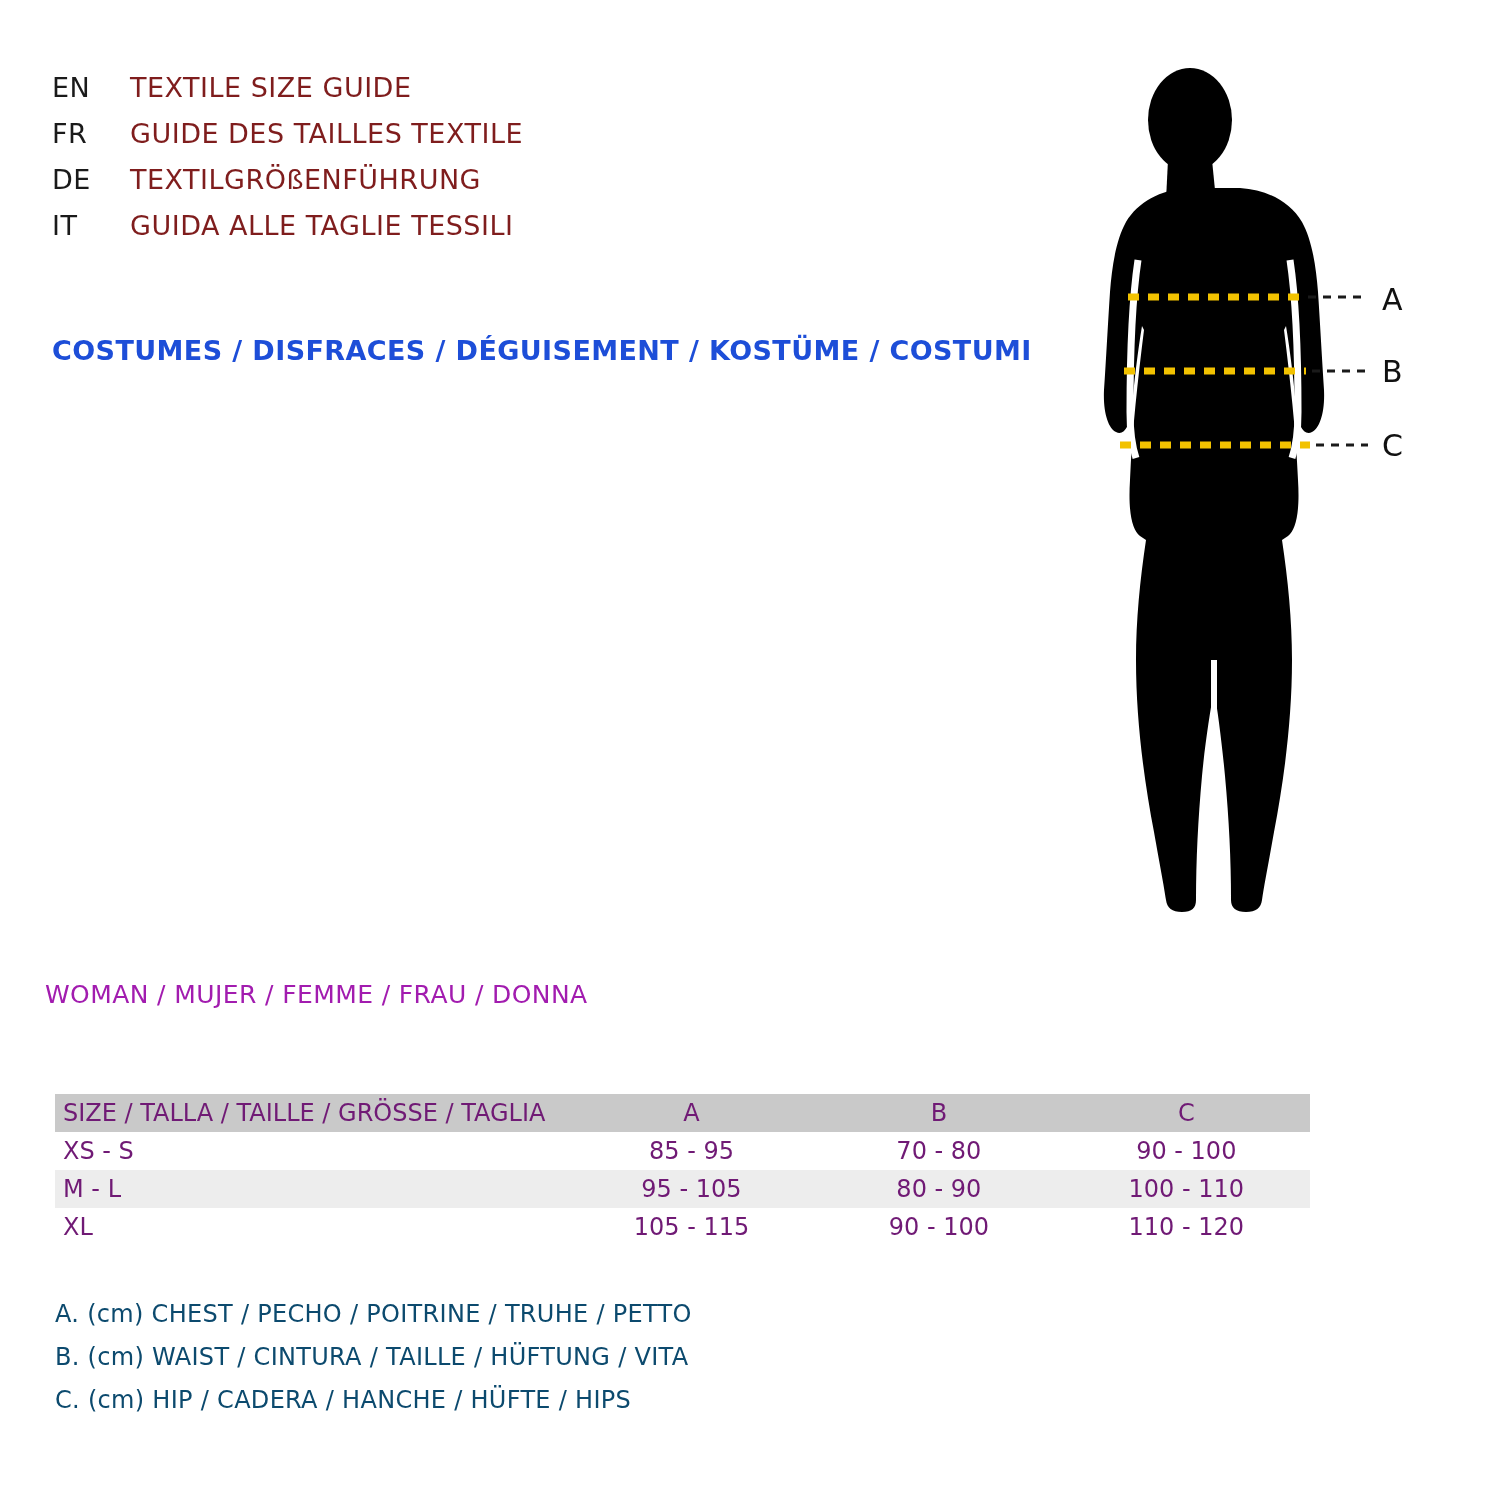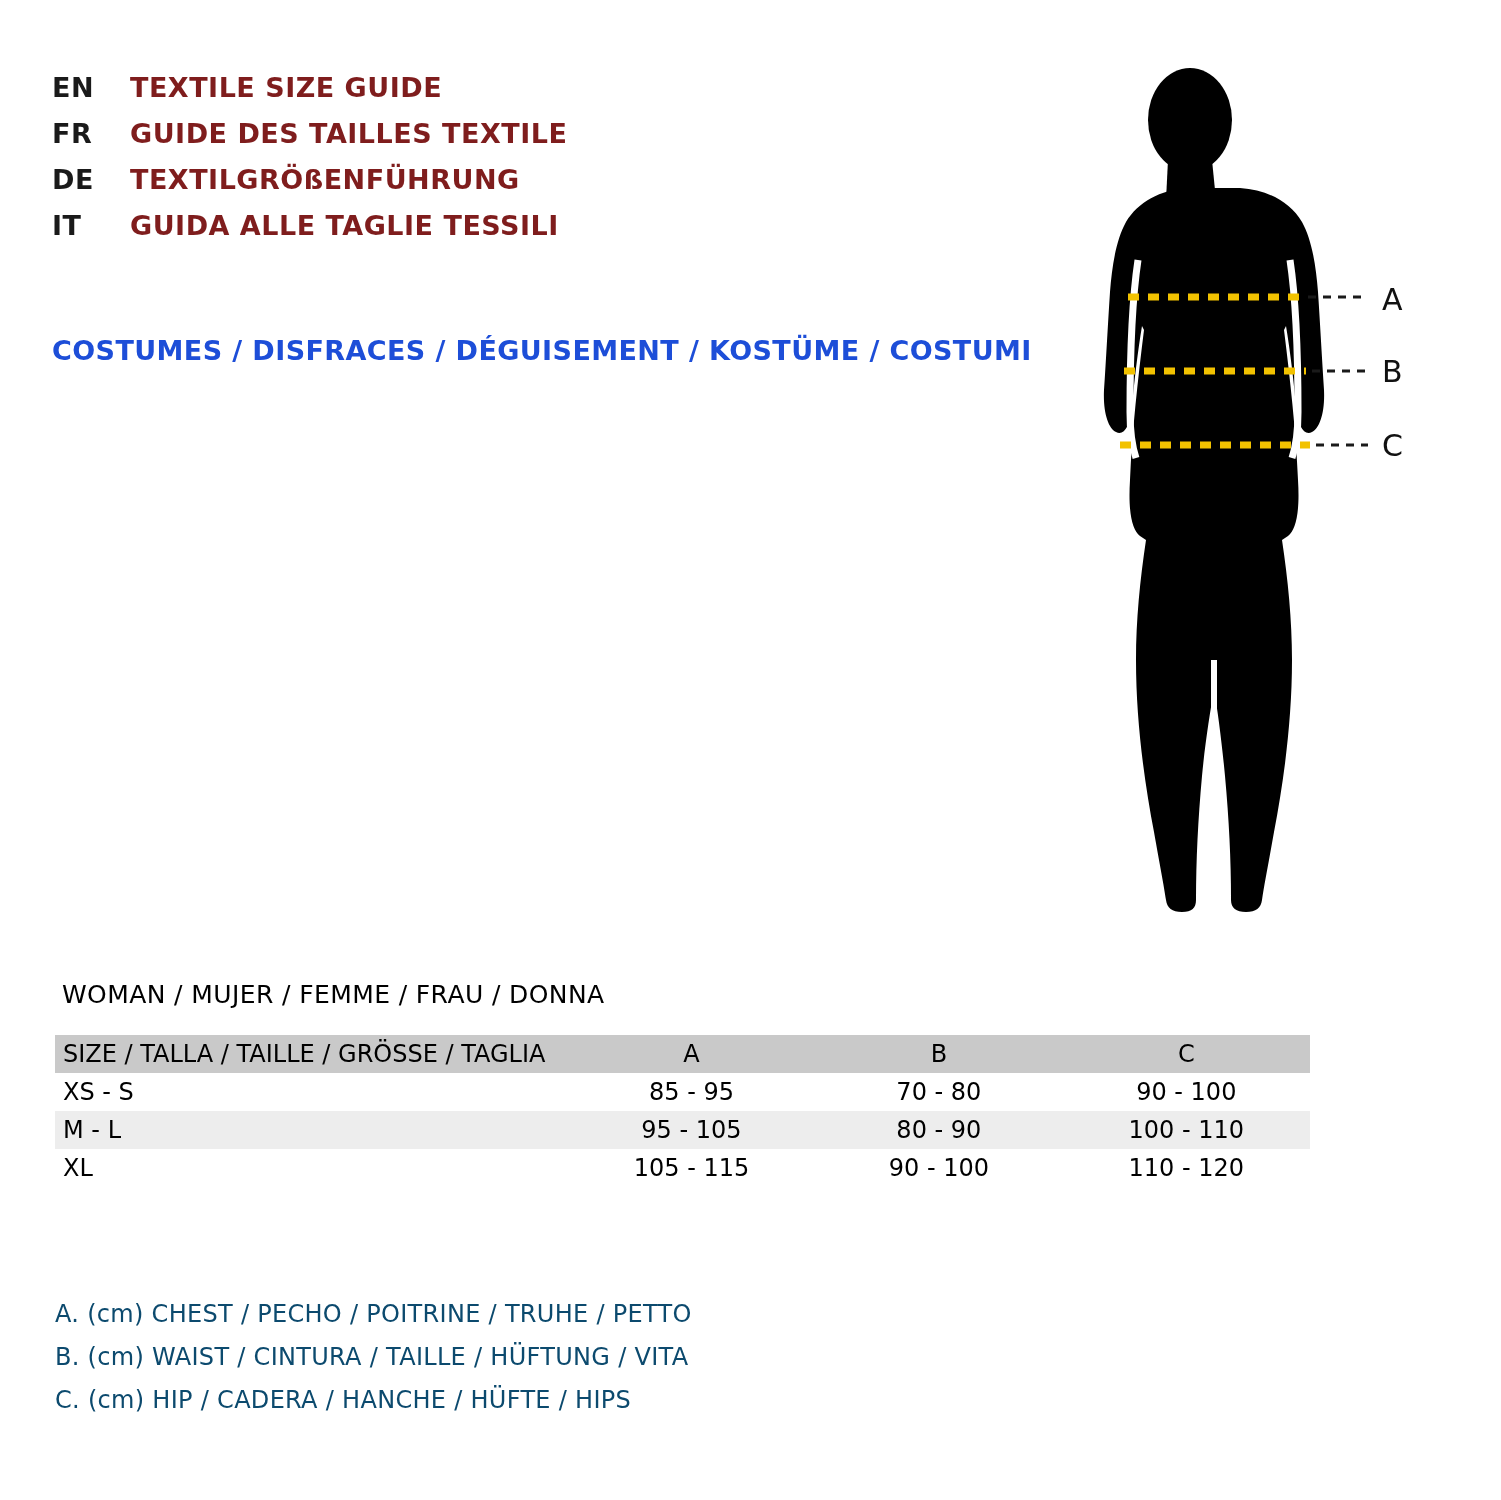--- a/index.html
+++ b/index.html
@@ -20,21 +20,20 @@
   #lang-block {
     position: absolute;
     left: 52px;
     top: 72px;
     width: 960px;
   }
   .lang-row {
     display: flex;
     align-items: baseline;
     height: 46px;
-    font-weight: bold;
   }
   .lang-code {
     width: 78px;
     font-size: 27px;
     letter-spacing: 0.5px;
     color: #1a1a1a;
   }
   .lang-text {
     font-size: 27px;
     letter-spacing: 0.5px;
@@ -70,35 +69,35 @@
     color: #111;
     left: 362px;
   }
   #letter-a { top: 222px; }
   #letter-b { top: 294px; }
   #letter-c { top: 368px; }
 
   
   #table-title {
     position: absolute;
-    left: 62px;
+    left: 45px;
     top: 980px;
     font-size: 25px;
     letter-spacing: 0.4px;
-    color: #000000;
+    color: #a21caf;
     white-space: nowrap;
   }
   #size-table {
     position: absolute;
     left: 55px;
-    top: 1035px;
+    top: 1094px;
     width: 1255px;
     border-collapse: collapse;
     font-size: 24px;
-    color: #000000;
+    color: #701a75;
   }
   #size-table th, #size-table td {
     padding: 0;
     height: 38px;
     font-weight: normal;
     text-align: center;
     vertical-align: middle;
   }
   #size-table th.col-label, #size-table td.col-label {
     text-align: left;

